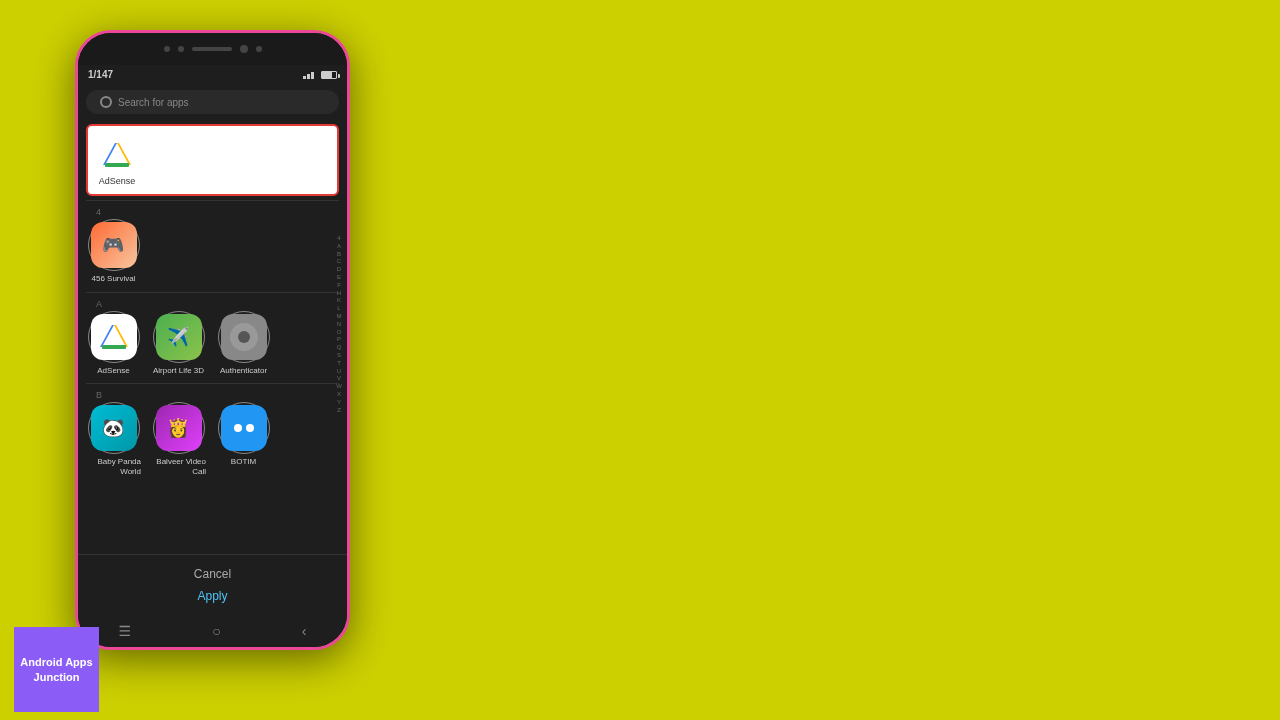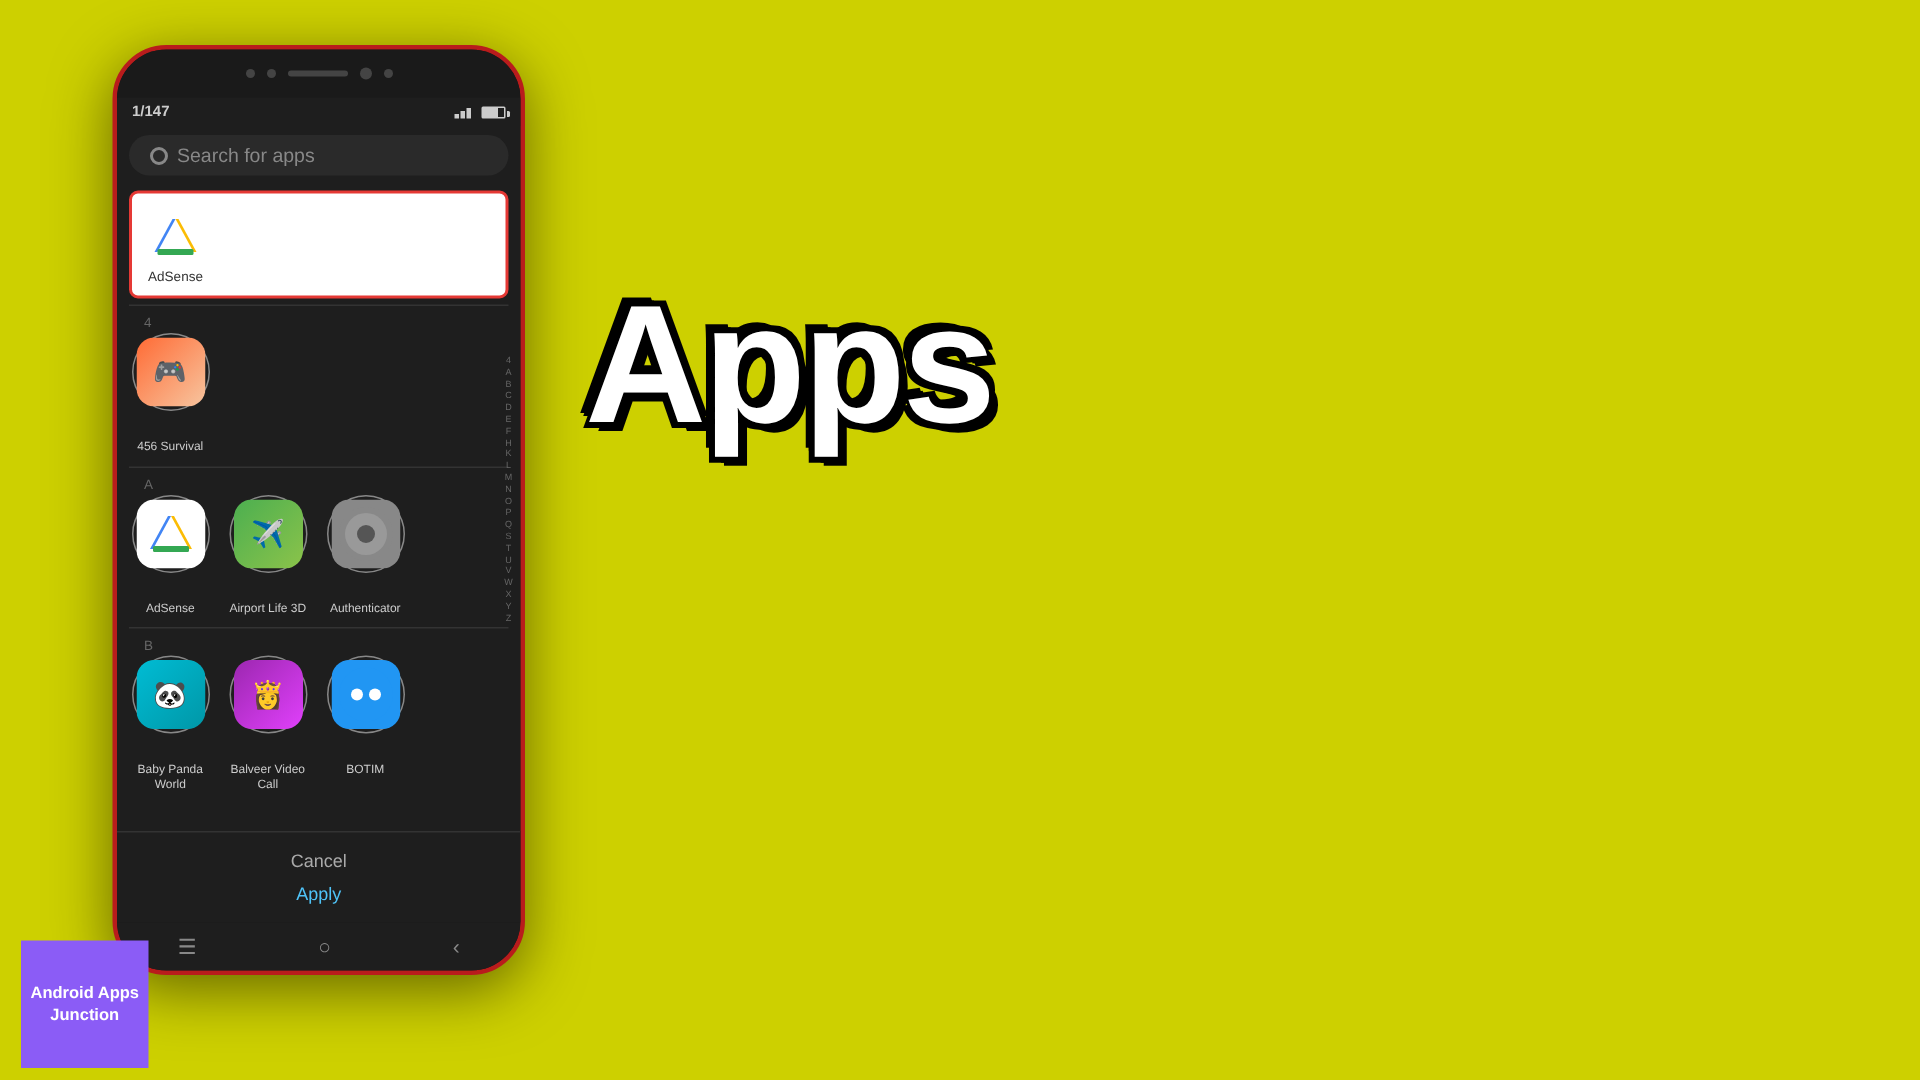--- a/index.html
+++ b/index.html
@@ -54,21 +54,21 @@
       top: 30px;
       width: 275px;
       height: 620px;
     }
 
     .phone-outer {
       width: 100%;
       height: 100%;
       background: #1a1a1a;
       border-radius: 36px;
-      border: 3px solid #b91c1c;
+      border: 3px solid #ec4899;
       position: relative;
       box-shadow: 0 10px 40px rgba(0,0,0,0.5);
       overflow: hidden;
     }
 
     
     .phone-top-bar {
       height: 32px;
       background: #1a1a1a;
       display: flex;
@@ -159,21 +159,21 @@
       align-items: center;
       gap: 6px;
     }
     .search-icon-circle {
       width: 12px; height: 12px;
       border: 2px solid #888;
       border-radius: 50%;
       position: relative;
     }
     .search-bar-text {
-      font-size: 13px;
+      font-size: 10px;
       color: #888;
       text-align: center;
     }
 
     
     .section-label {
       padding: 4px 10px 2px;
       font-size: 10px;
       color: #aaa;
       font-weight: bold;
@@ -258,22 +258,22 @@
       width: 46px; height: 46px;
       border-radius: 12px;
       overflow: hidden;
       display: flex; align-items: center; justify-content: center;
       position: relative;
     }
 
     .app-label {
       font-size: 8px;
       color: #ccc;
-      text-align: center;
-      margin-top: 19px;
+      text-align: right;
+      margin-top: 3px;
       line-height: 1.2;
     }
 
     
     .icon-456survival {
       background: linear-gradient(135deg, #ff6b35, #f7c59f);
       width: 100%; height: 100%;
       display: flex; align-items: center; justify-content: center;
       font-size: 18px;
     }
@@ -379,21 +379,21 @@
       padding: 2px 10px;
     }
   </style>
 </head>
 <body>
 
 <div class="background"></div>
 
 <div class="main-text">
   <h1>
-    <span>Apps</span><br>
+    <br>
     <br>
     <br>
   </h1>
 </div>
 
 <div class="phone-wrap">
   <div class="phone-outer">
 
     <div class="phone-top-bar">
       <div class="phone-dot"></div>

